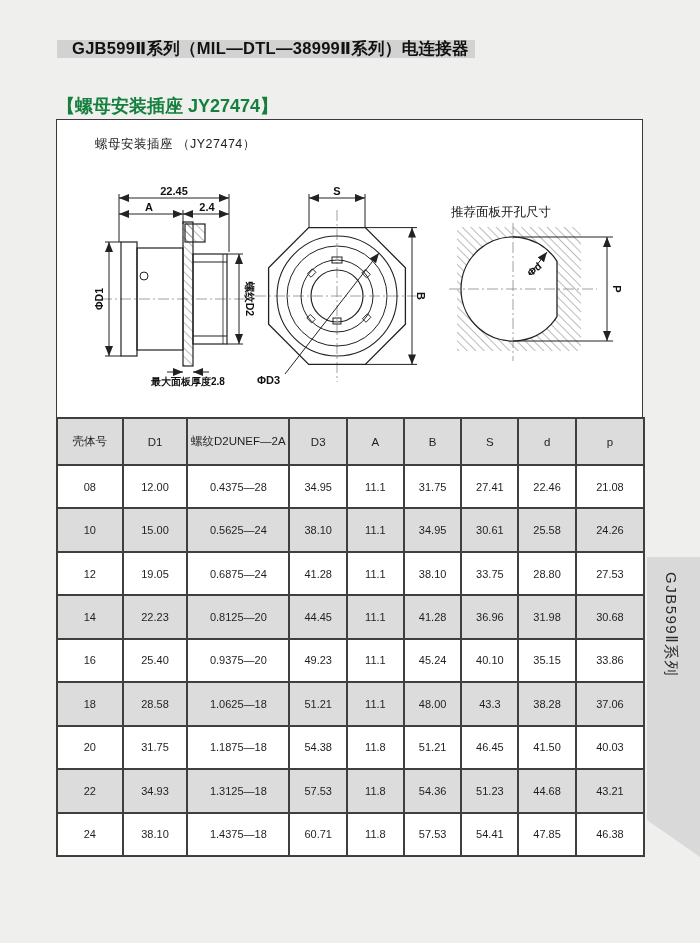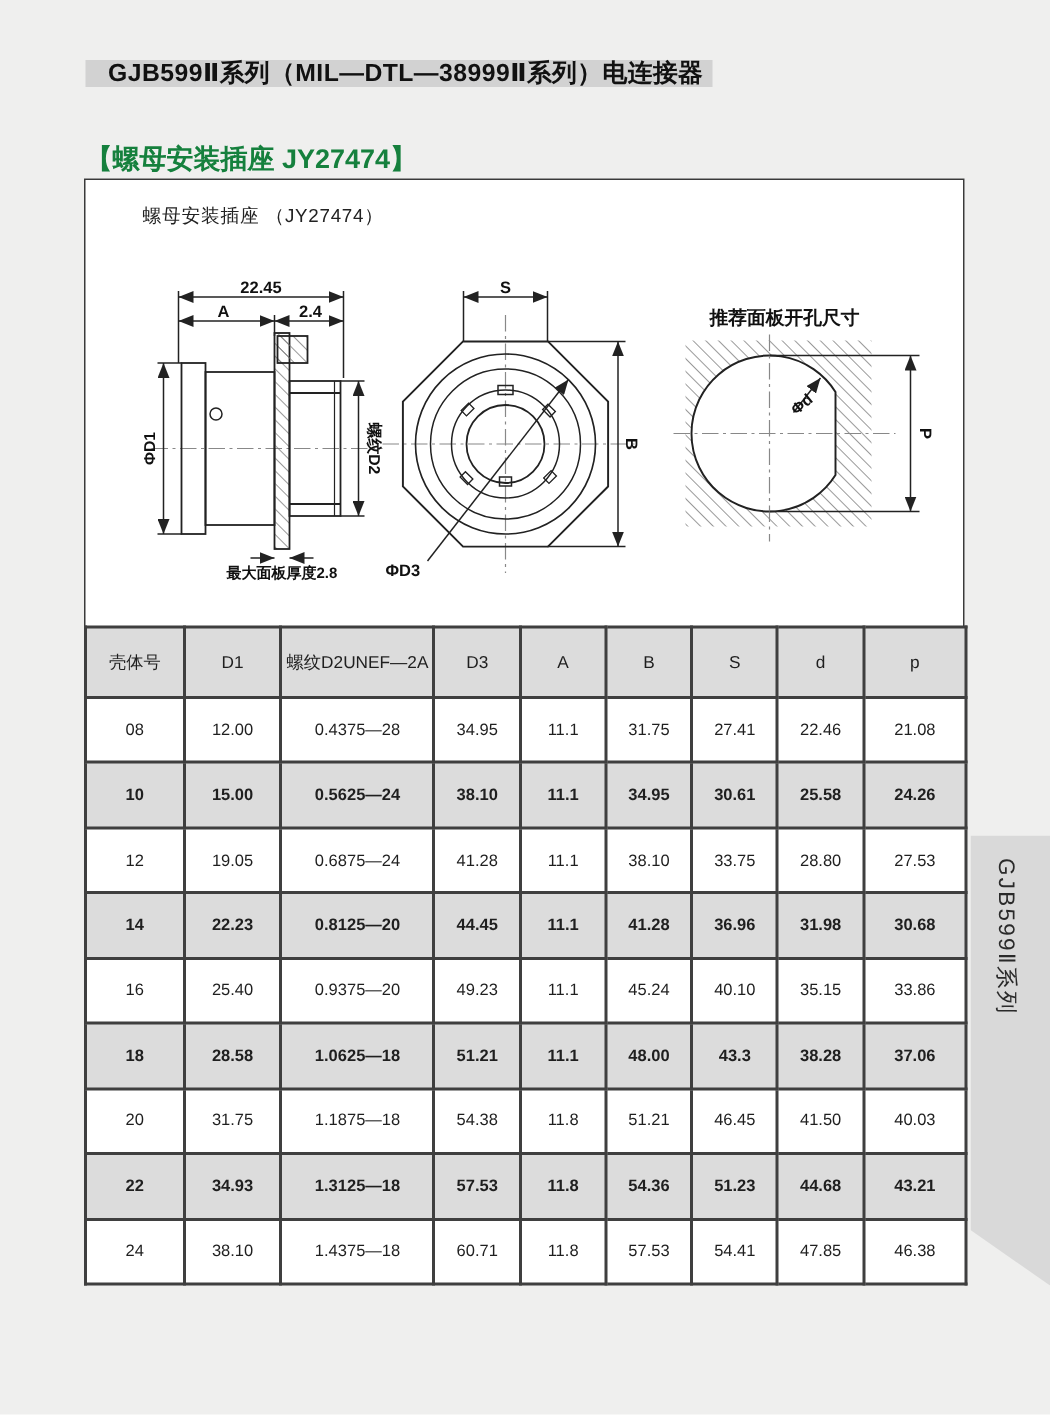--- a/index.html
+++ b/index.html
@@ -25,39 +25,39 @@
     background:#ffffff;border:1px solid #3a3a3a;box-sizing:border-box;padding-left:20px;
   }
   .panel-caption{
     position:absolute;left:38px;top:16px;font-size:12.5px;color:#222;letter-spacing:.5px;
   }
   
   .drawing{position:absolute;}
   .dwg-left{left:30px;top:64px;}
   .dwg-mid{left:194px;top:64px;}
   .cutout-title{
-    position:absolute;left:416px;top:84px;font-size:12.5px;font-weight:bold;color:#111;
+    position:absolute;left:394px;top:84px;font-size:12.5px;font-weight:normal;color:#111;
   }
   .dwg-right{left:390px;top:101px;}
   svg text{font-family:"Liberation Sans","DejaVu Sans",sans-serif;fill:#111;}
   .dim-t{font-size:11px;font-weight:bold;}
   .dim-s{font-size:10.5px;font-weight:bold;}
   .note-t{font-size:10px;font-weight:bold;}
   
   .spec-table{
     position:absolute;left:-1px;top:297px;width:589px;height:440px;
     border-collapse:collapse;table-layout:fixed;
   }
   .spec-table th,.spec-table td{
     border:2px solid #3f3f3f;text-align:center;vertical-align:middle;
     font-size:11px;font-weight:normal;color:#1f1f1f;padding:0;
   }
   .spec-table th{height:45px;background:#dcdcdc;font-size:11.5px;}
   .spec-table td{background:#ffffff;}
-  .spec-table tr.shade td{background:#dcdcdc;font-weight:bold;}
+  .spec-table tr.shade td{background:#dcdcdc;}
   
   .side-tab{position:absolute;left:647px;top:557px;}
   .side-tab-label{
     position:absolute;left:680px;top:572px;transform:rotate(90deg);
     transform-origin:0 0;white-space:nowrap;font-size:15px;color:#2a2a2a;
     letter-spacing:1.5px;
   }
 </style>
 </head>
 <body>

